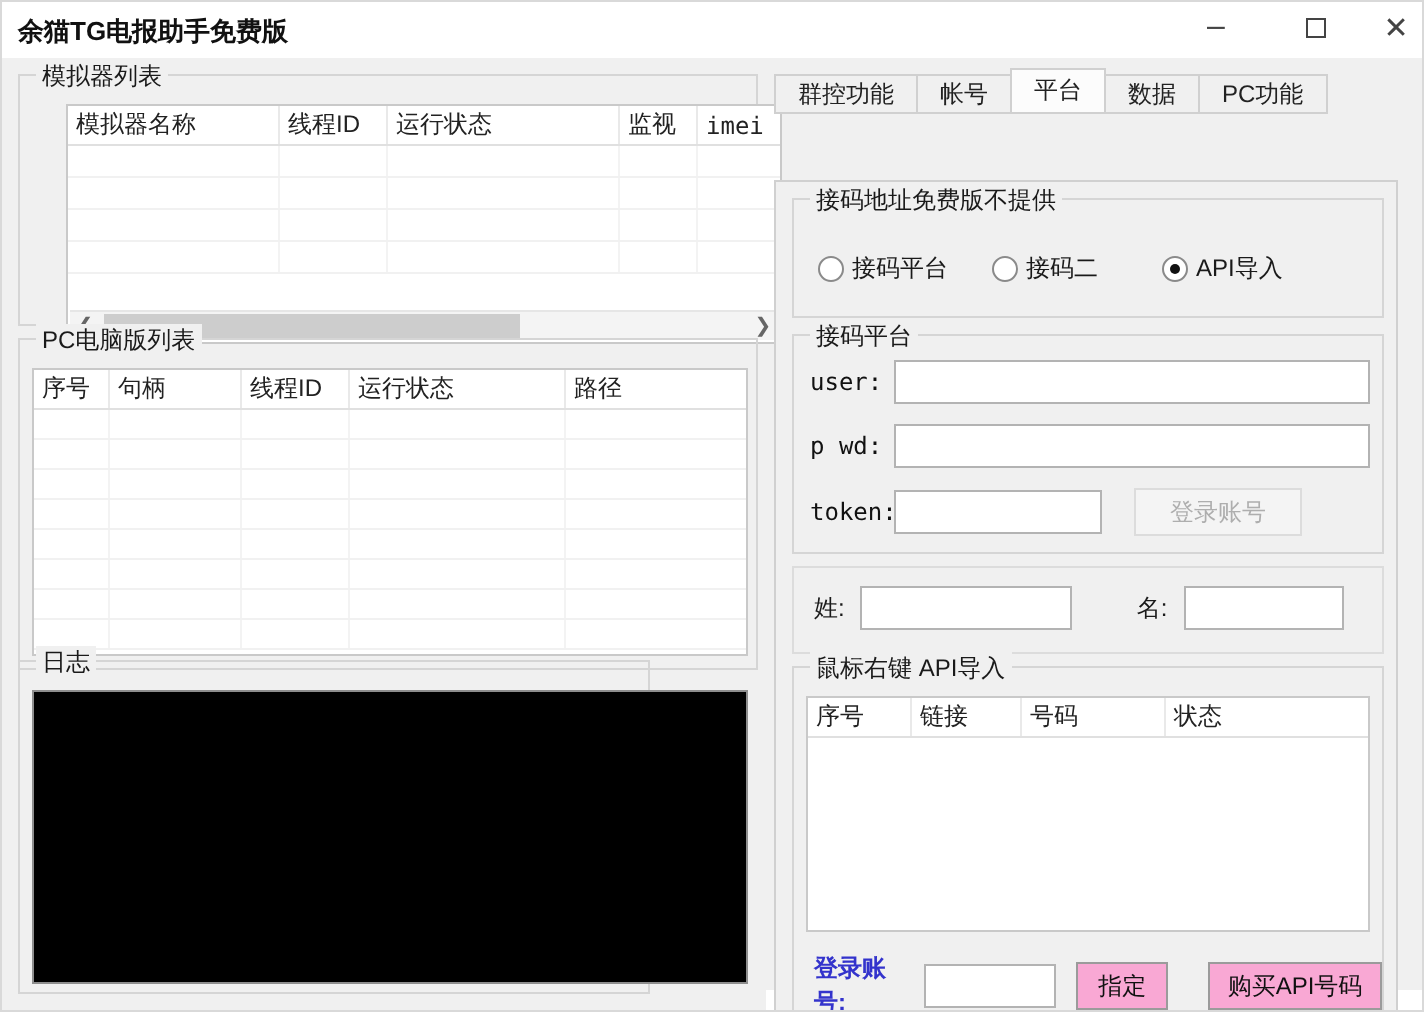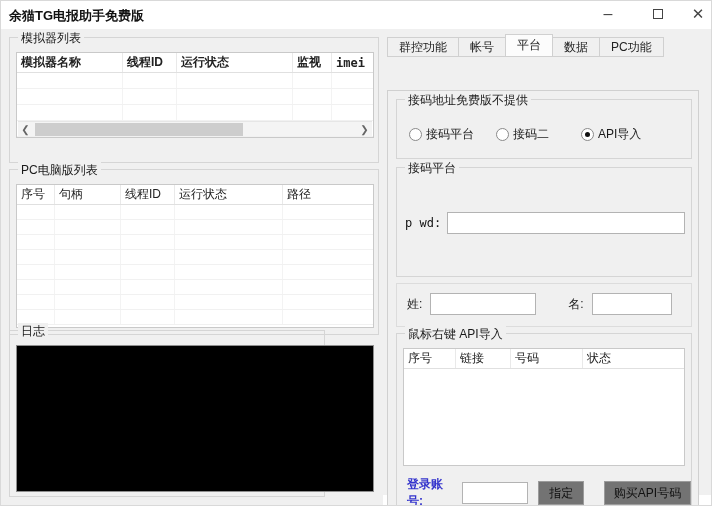--- a/index.html
+++ b/index.html
@@ -49,21 +49,21 @@
 
   
   .radio-row { position:absolute; left:10px; top:26px; display:flex; align-items:center; }
   .radio { display:flex; align-items:center; margin-right:0; cursor:default; }
   .radio-circle { width:13px; height:13px; border:1px solid #8a8a8a; border-radius:50%; background:#fff; margin-right:4px; position:relative; flex:none; }
   .radio.checked .radio-circle::after { content:""; position:absolute; left:3px; top:3px; width:5px; height:5px; border-radius:50%; background:#111; }
 
   
   .field-label { font-family:"DejaVu Sans Mono","Liberation Mono",monospace; font-size:12px; color:#111; }
   input[type=text] { border:1px solid #b3b3b3; background:#fff; height:22px; font-size:12px; padding:0 4px; font-family:inherit; }
-  .btn { background:#737373; border:1px solid #9b9b9b; font-size:12px; color:#111; height:24px; padding:0 8px; font-family:inherit; cursor:default; }
+  .btn { background:#f9a8d4; border:1px solid #9b9b9b; font-size:12px; color:#111; height:24px; padding:0 8px; font-family:inherit; cursor:default; }
   .btn:disabled { background:#f4f4f4; border-color:#dcdcdc; color:#aeaeae; }
   .blue-label { color:#3333cc; font-weight:bold; font-size:12px; }
 </style>
 </head>
 <body>
 
 <div id="window">
 
   <div class="titlebar">
     <span class="title-text">余猫TG电报助手免费版</span>
@@ -75,21 +75,21 @@
       </div>
     <div class="winbtn close">
         <span>✕</span>
       </div>
   </div>
 
   <div class="client">
 
     <div class="groupbox" style="left:8px; top:8px; width:370px; height:126px;">
       <span class="legend">模拟器列表</span>
-      <div class="table" style="left:6px; top:14px; width:358px; height:86px;font-weight:bold;">
+      <div class="table" style="left:23px; top:14px; width:358px; height:120px;">
         <div class="thead">
           <div class="thcell" style="width:106px;">模拟器名称</div>
           <div class="thcell" style="width:54px;">线程ID</div>
           <div class="thcell" style="width:116px;">运行状态</div>
           <div class="thcell" style="width:39px;">监视</div>
           <div class="thcell flexfill" style="border-right:none; font-family:'DejaVu Sans Mono',monospace;">imei</div>
         </div>
         <div>
             <div class="trow" style="height: 16px;">
               <div class="tcell" style="width: 106px;"></div>
@@ -222,23 +222,32 @@
           </span>
           <span class="radio checked" style="margin-left:32px;">
             <span class="radio-circle"></span>
             <span>API导入</span>
           </span>
         </div>
       </div>
 
       <div class="groupbox" style="left:8px; top:76px; width:296px; height:110px;">
         <span class="legend">接码平台</span>
+        <div style="position:absolute; left:8px; top:12px; display:flex; align-items:center;">
+          <span class="field-label" style="width:42px;">user:</span>
+          <input type="text" style="width: 238px;">
+        </div>
         <div style="position:absolute; left:8px; top:44px; display:flex; align-items:center;">
           <span class="field-label" style="width:42px;">p wd:</span>
           <input type="text" style="width: 238px;">
+        </div>
+        <div style="position:absolute; left:8px; top:76px; display:flex; align-items:center;">
+          <span class="field-label" style="width:42px;">token:</span>
+          <input type="text" style="width: 104px;">
+          <button class="btn" style="margin-left:16px; width:84px;" disabled="">登录账号</button>
         </div>
       </div>
 
       <div class="groupbox" style="left:8px; top:192px; width:296px; height:44px; border-color:#dcdcdc;">
         <div style="position:absolute; left:10px; top:9px; display:flex; align-items:center; width:276px;">
           <span>姓:</span>
           <input type="text" style="width: 106px; margin-left: 8px;">
           <span style="margin-left:32px;">名:</span>
           <input type="text" style="width: 80px; margin-left: 8px;">
         </div>

